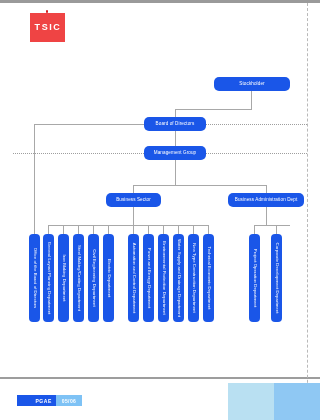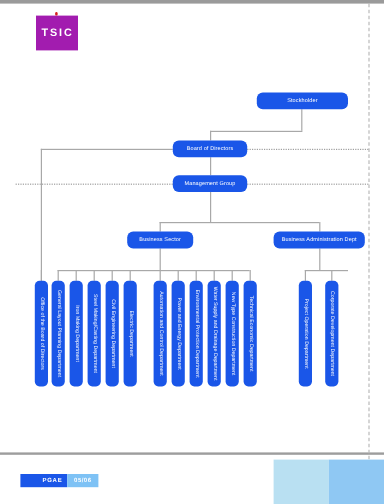--- a/index.html
+++ b/index.html
@@ -30,21 +30,21 @@
   .guide-dashed-right{
     position:absolute;top:0;left:307px;
     width:0;height:420px;
     border-left:1px dashed #b9b9b9;
   }
 
   
   .logo{
     position:absolute;left:30px;top:10px;
     width:35px;height:29px;
-    background:#a21caf;
+    background:#ef4444;
     display:flex;align-items:center;justify-content:center;
   }
   .logo-text{
     position:relative;
     color:#ffffff;
     font-size:9px;
     font-weight:bold;
     letter-spacing:1.6px;
     line-height:1;
     padding-left:1px;

